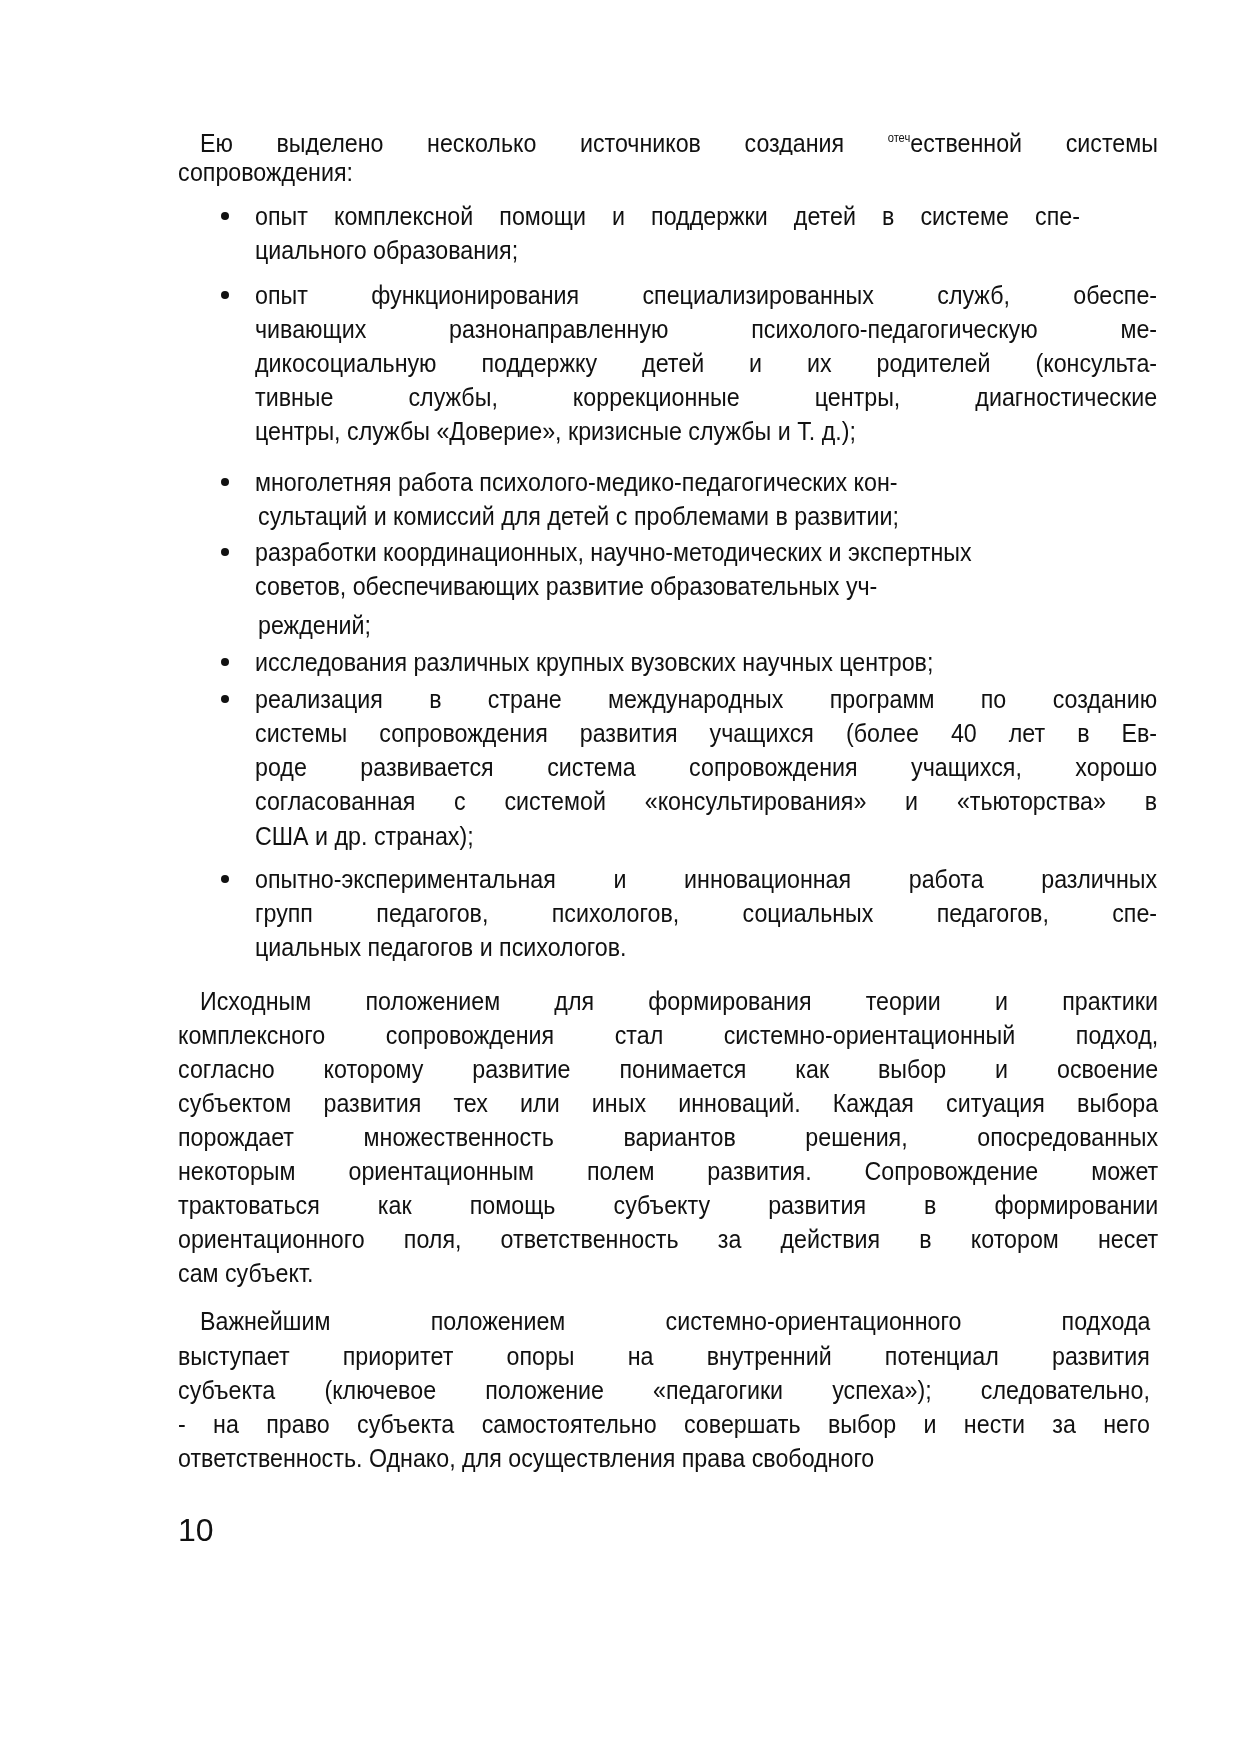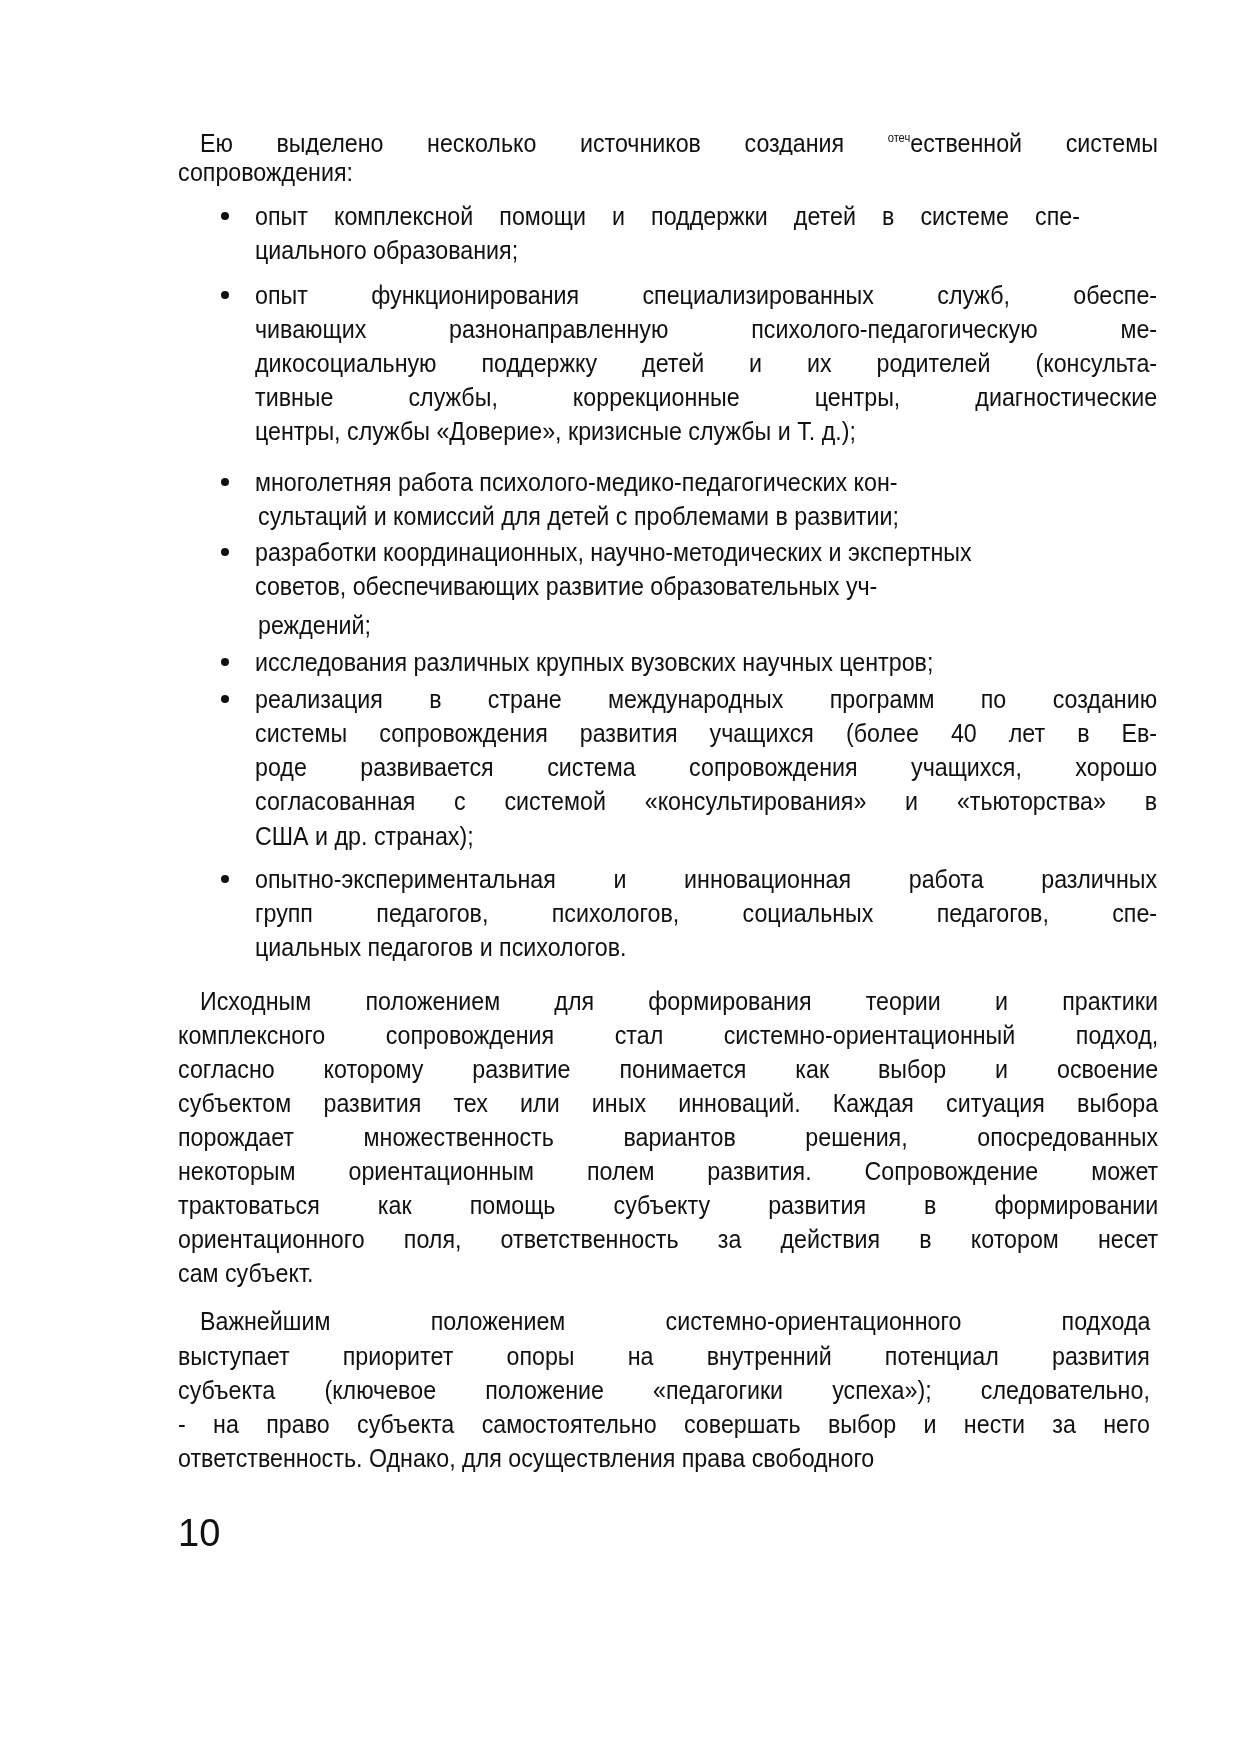--- a/index.html
+++ b/index.html
@@ -18,21 +18,21 @@
   }
   .j { text-align: justify; text-align-last: justify; white-space: normal; overflow: hidden; }
   .bullet {
     position: absolute;
     width: 8px; height: 8px; border-radius: 50%;
     background: #111;
   }
   sup.small { font-size: 12px; vertical-align: 10px; }
   .pagenum {
     position: absolute; left: 178px; top: 1512px;
-    font-family: "Liberation Sans", sans-serif; font-size: 38px; color: #111;
+    font-family: "Liberation Sans", sans-serif; font-size: 32px; color: #111;
   }
 </style>
 </head>
 <body>
 
 <div class="page">
 
   <div class="ln j" style="left:200px; top:121px; width:1030px;"><span>Ею выделено несколько источников создания </span><sup class="small">отеч</sup><span>ественной системы</span></div>
   <div class="ln" style="left:178px; top:155px;">сопровождения:</div>
 

